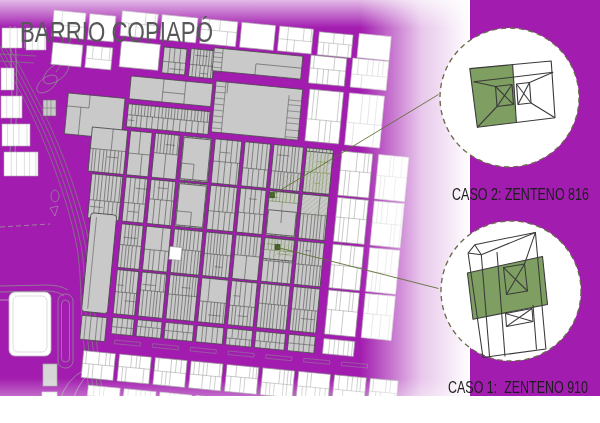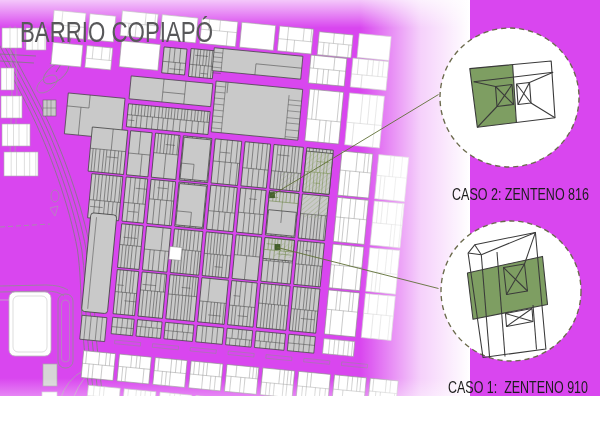--- a/index.html
+++ b/index.html
@@ -1,15 +1,15 @@
 <!DOCTYPE html>
 <html><head><meta charset="utf-8">
 <style>
 html,body{margin:0;padding:0;background:#ffffff;}
-#page{position:relative;width:600px;height:396px;overflow:hidden;background:#d946ef;
+#page{position:relative;width:600px;height:396px;overflow:hidden;background:#a21caf;
 font-family:"Liberation Sans",sans-serif;}
 </style></head>
 <body>
 <div id="page">
 <svg width="600" height="423" viewBox="0 0 600 423" xmlns="http://www.w3.org/2000/svg">
 <defs>
 <linearGradient id="fadeR" x1="0" y1="0" x2="1" y2="0">
 <stop offset="0" stop-color="#fff" stop-opacity="0"></stop>
 <stop offset="0.55" stop-color="#fff" stop-opacity="0.75"></stop>
 <stop offset="1" stop-color="#fff" stop-opacity="1"></stop>

